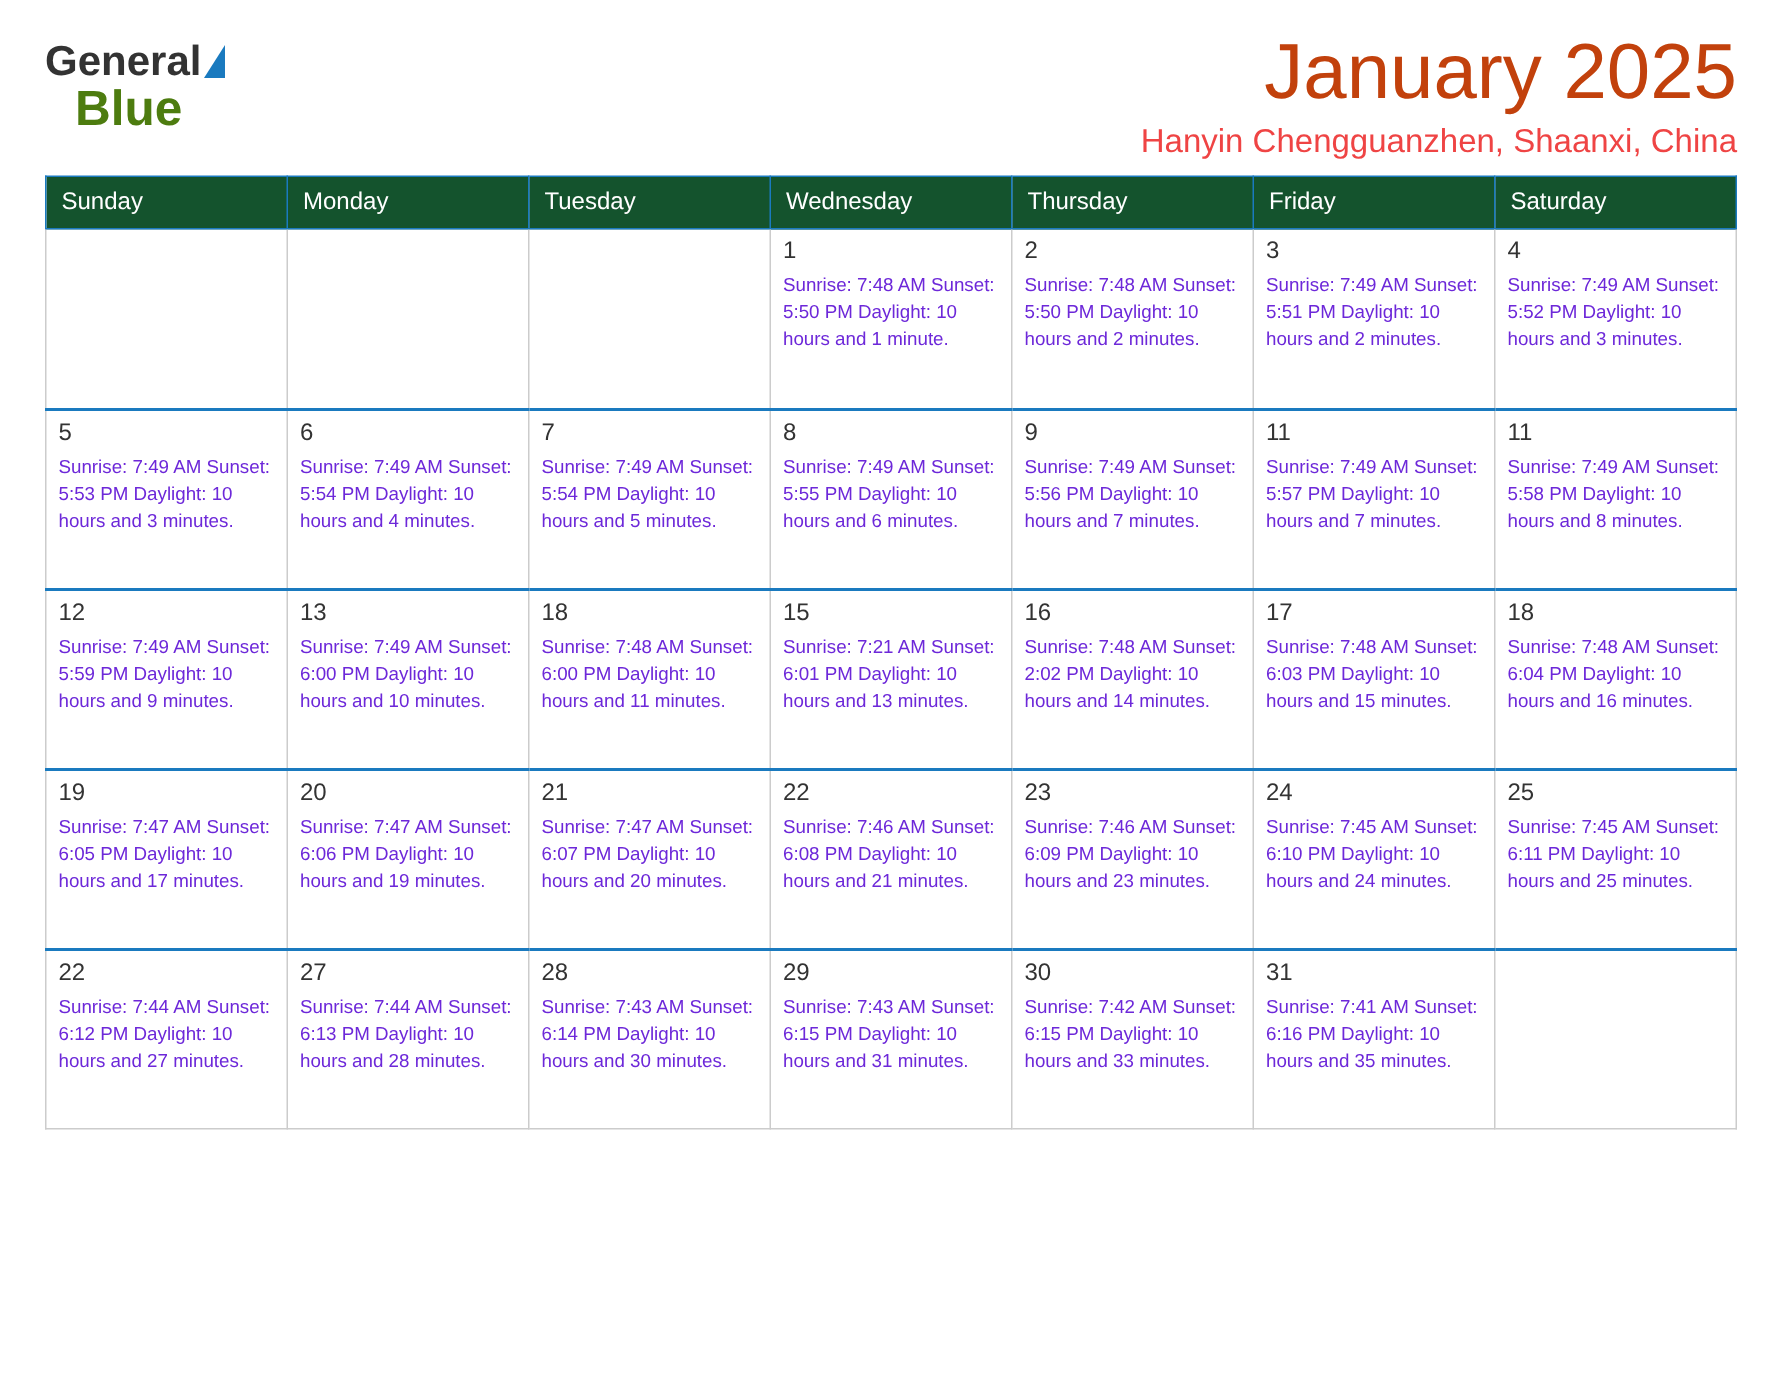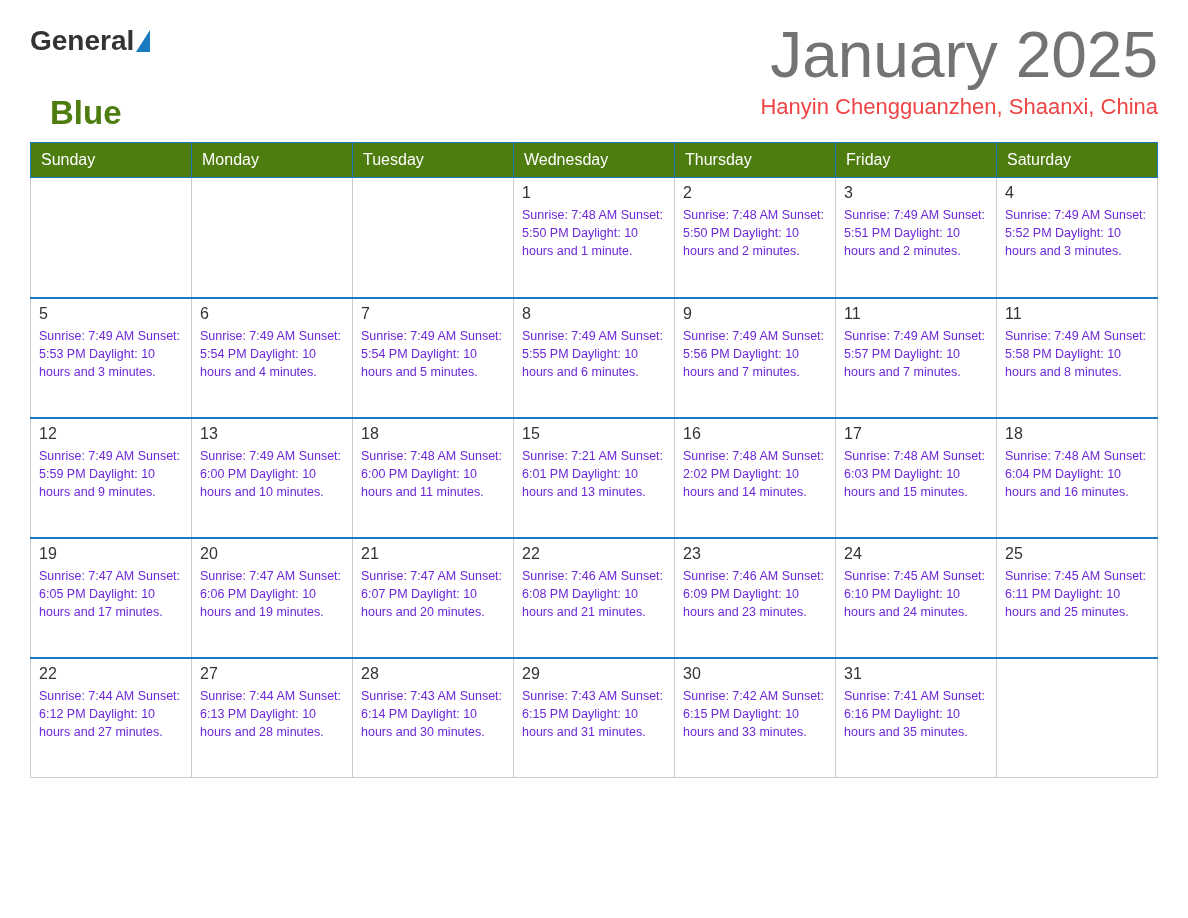--- a/index.html
+++ b/index.html
@@ -15,21 +15,20 @@
       display: flex;
       justify-content: space-between;
       align-items: flex-start;
       margin-bottom: 10px;
     }
     .logo {
       display: flex;
       flex-direction: column;
       align-items: flex-start;
       padding-top: 5px;
-      gap: 41px;
     }
     .logo-text {
       display: flex;
       align-items: center;
     }
     .logo-general {
       font-size: 28px;
       font-weight: bold;
       color: #333;
     }
@@ -47,37 +46,37 @@
       font-size: 33px;
       font-weight: bold;
       color: #4d7c0f;
       margin-top: -4px;
       margin-left: 20px;
     }
     .title-area {
       text-align: right;
     }
     .month-title {
-      font-size: 64px;
+      font-size: 52px;
       font-weight: normal;
-      color: #737373;
+      color: #c2410c;
       line-height: 1.1;
     }
     .location-title {
       font-size: 22px;
       color: #ef4444;
       margin-top: 4px;
     }
     .calendar-table {
       width: 100%;
       border-collapse: collapse;
       margin-top: 8px;
     }
     .calendar-table th {
-      background-color: #4d7c0f;
+      background-color: #14532d;
       color: #fff;
       font-size: 16px;
       font-weight: normal;
       padding: 8px 10px;
       text-align: left;
       border: 1px solid #1a7abf;
     }
     .calendar-table td {
       width: 14.28%;
       vertical-align: top;

